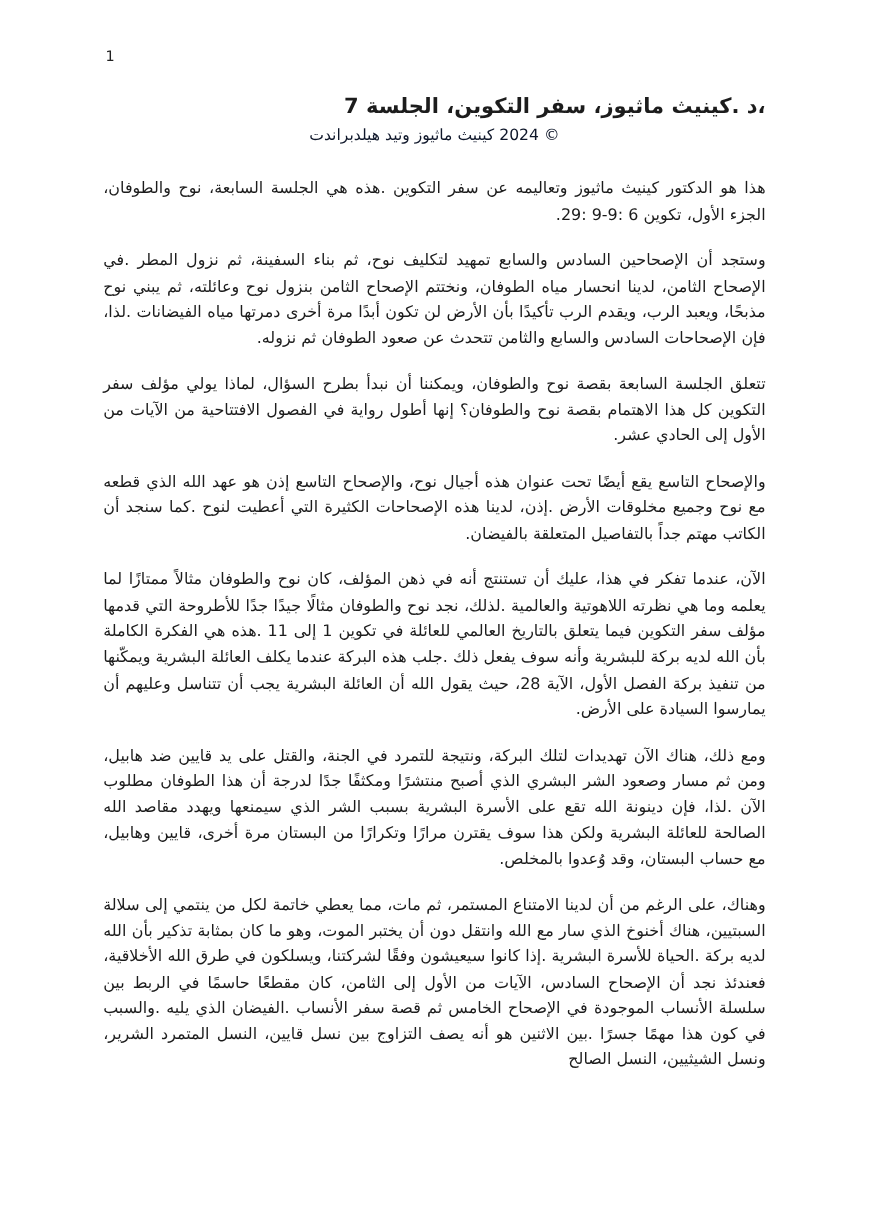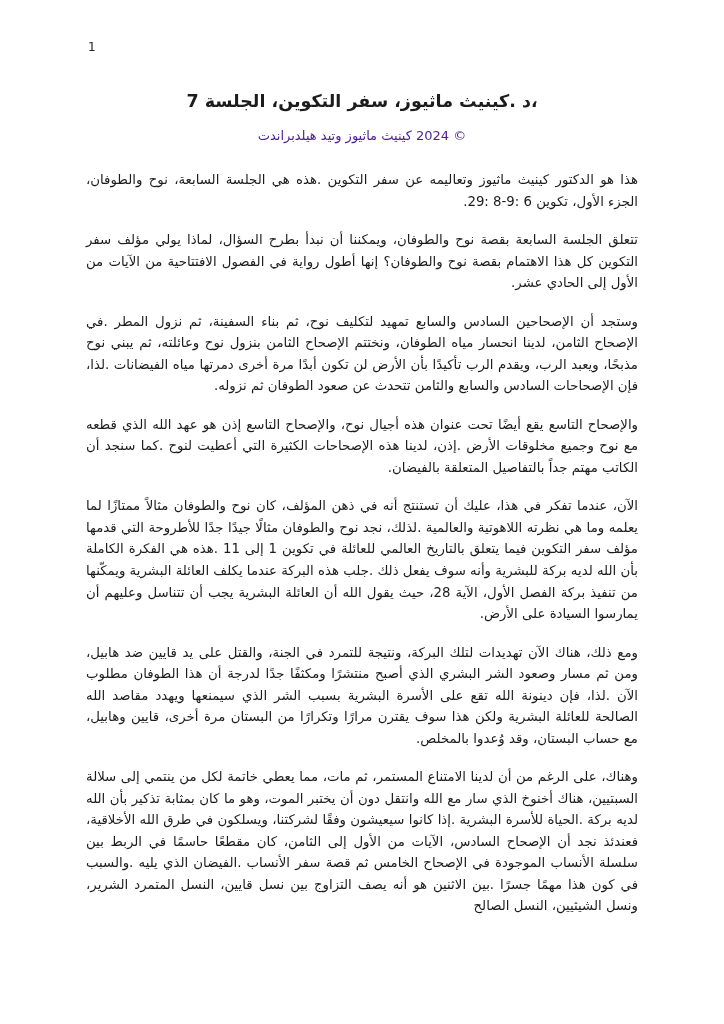--- a/index.html
+++ b/index.html
@@ -27,28 +27,29 @@
   .title-block {
     direction: rtl;
     text-align: center;
     margin: 0 86px;
     padding-top: 76px;
   }
   .title-line {
     font-size: 17.5px;
     font-weight: bold;
     line-height: 1.5;
-    margin: 12px;
+    margin: 0;
+    text-align: right;
   }
   .copyright-line {
     font-size: 13px;
     font-weight: normal;
     line-height: 1.6;
     margin-top: 2px;
-    color: #4c1d95;
+    color: #0f172a;
   }
   .content {
     direction: rtl;
     margin: 22px 86px 0 86px;
   }
   .content p {
     font-size: 13.3px;
     line-height: 1.62;
     text-align: justify;
     text-justify: inter-word;
@@ -61,22 +62,22 @@
 <div class="page">
 
   <div class="page-number">1</div>
 
   <div class="title-block">
     <h1 class="title-line">،د .كينيث ماثيوز، سفر التكوين، الجلسة 7</h1>
     <div class="copyright-line">© 2024 كينيث ماثيوز وتيد هيلدبراندت</div>
   </div>
 
   <div class="content">
-    <p>هذا هو الدكتور كينيث ماثيوز وتعاليمه عن سفر التكوين .هذه هي الجلسة السابعة، نوح والطوفان، الجزء الأول، تكوين 6 :9-8 :29.</p>
+    <p>هذا هو الدكتور كينيث ماثيوز وتعاليمه عن سفر التكوين .هذه هي الجلسة السابعة، نوح والطوفان، الجزء الأول، تكوين 6 :9-9 :29.</p>
+    <p>وستجد أن الإصحاحين السادس والسابع تمهيد لتكليف نوح، ثم بناء السفينة، ثم نزول المطر .في الإصحاح الثامن، لدينا انحسار مياه الطوفان، ونختتم الإصحاح الثامن بنزول نوح وعائلته، ثم يبني نوح مذبحًا، ويعبد الرب، ويقدم الرب تأكيدًا بأن الأرض لن تكون أبدًا مرة أخرى دمرتها مياه الفيضانات .لذا، فإن الإصحاحات السادس والسابع والثامن تتحدث عن صعود الطوفان ثم نزوله.</p>
     <p>تتعلق الجلسة السابعة بقصة نوح والطوفان، ويمكننا أن نبدأ بطرح السؤال، لماذا يولي مؤلف سفر التكوين كل هذا الاهتمام بقصة نوح والطوفان؟ إنها أطول رواية في الفصول الافتتاحية من الآيات من الأول إلى الحادي عشر.</p>
-    <p>وستجد أن الإصحاحين السادس والسابع تمهيد لتكليف نوح، ثم بناء السفينة، ثم نزول المطر .في الإصحاح الثامن، لدينا انحسار مياه الطوفان، ونختتم الإصحاح الثامن بنزول نوح وعائلته، ثم يبني نوح مذبحًا، ويعبد الرب، ويقدم الرب تأكيدًا بأن الأرض لن تكون أبدًا مرة أخرى دمرتها مياه الفيضانات .لذا، فإن الإصحاحات السادس والسابع والثامن تتحدث عن صعود الطوفان ثم نزوله.</p>
     <p>والإصحاح التاسع يقع أيضًا تحت عنوان هذه أجيال نوح، والإصحاح التاسع إذن هو عهد الله الذي قطعه مع نوح وجميع مخلوقات الأرض .إذن، لدينا هذه الإصحاحات الكثيرة التي أعطيت لنوح .كما سنجد أن الكاتب مهتم جداً بالتفاصيل المتعلقة بالفيضان.</p>
     <p>الآن، عندما تفكر في هذا، عليك أن تستنتج أنه في ذهن المؤلف، كان نوح والطوفان مثالاً ممتازًا لما يعلمه وما هي نظرته اللاهوتية والعالمية .لذلك، نجد نوح والطوفان مثالًا جيدًا جدًا للأطروحة التي قدمها مؤلف سفر التكوين فيما يتعلق بالتاريخ العالمي للعائلة في تكوين 1 إلى 11 .هذه هي الفكرة الكاملة بأن الله لديه بركة للبشرية وأنه سوف يفعل ذلك .جلب هذه البركة عندما يكلف العائلة البشرية ويمكّنها من تنفيذ بركة الفصل الأول، الآية 28، حيث يقول الله أن العائلة البشرية يجب أن تتناسل وعليهم أن يمارسوا السيادة على الأرض.</p>
     <p>ومع ذلك، هناك الآن تهديدات لتلك البركة، ونتيجة للتمرد في الجنة، والقتل على يد قايين ضد هابيل، ومن ثم مسار وصعود الشر البشري الذي أصبح منتشرًا ومكثفًا جدًا لدرجة أن هذا الطوفان مطلوب الآن  .لذا، فإن دينونة الله تقع على الأسرة البشرية بسبب الشر الذي سيمنعها ويهدد مقاصد الله الصالحة للعائلة البشرية ولكن هذا سوف يقترن مرارًا وتكرارًا من البستان مرة أخرى، قايين وهابيل، مع حساب البستان، وقد وُعدوا بالمخلص.</p>
     <p>وهناك، على الرغم من أن لدينا الامتناع المستمر، ثم مات، مما يعطي خاتمة لكل من ينتمي إلى سلالة السبتيين، هناك أخنوخ الذي سار مع الله وانتقل دون أن يختبر الموت، وهو ما كان بمثابة تذكير بأن الله لديه بركة .الحياة للأسرة البشرية .إذا كانوا سيعيشون وفقًا لشركتنا، ويسلكون في طرق الله الأخلاقية، فعندئذ نجد أن الإصحاح السادس، الآيات من الأول إلى الثامن، كان مقطعًا حاسمًا في الربط بين سلسلة الأنساب الموجودة في الإصحاح الخامس ثم قصة سفر الأنساب .الفيضان الذي يليه .والسبب في كون هذا مهمًا جسرًا .بين الاثنين هو أنه يصف التزاوج بين نسل قايين، النسل المتمرد الشرير، ونسل الشيثيين، النسل الصالح</p>
   </div>
 
 </div>
 
 </body></html>

